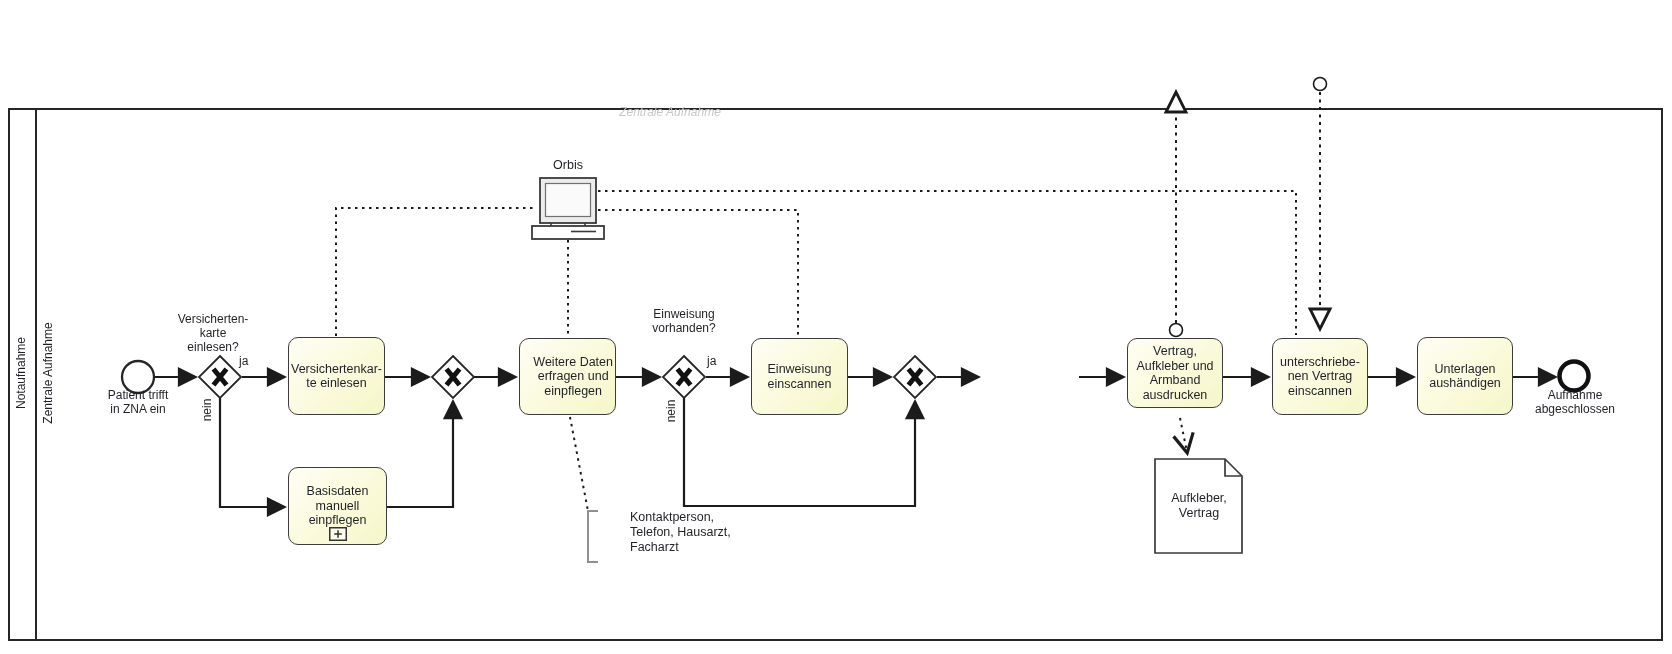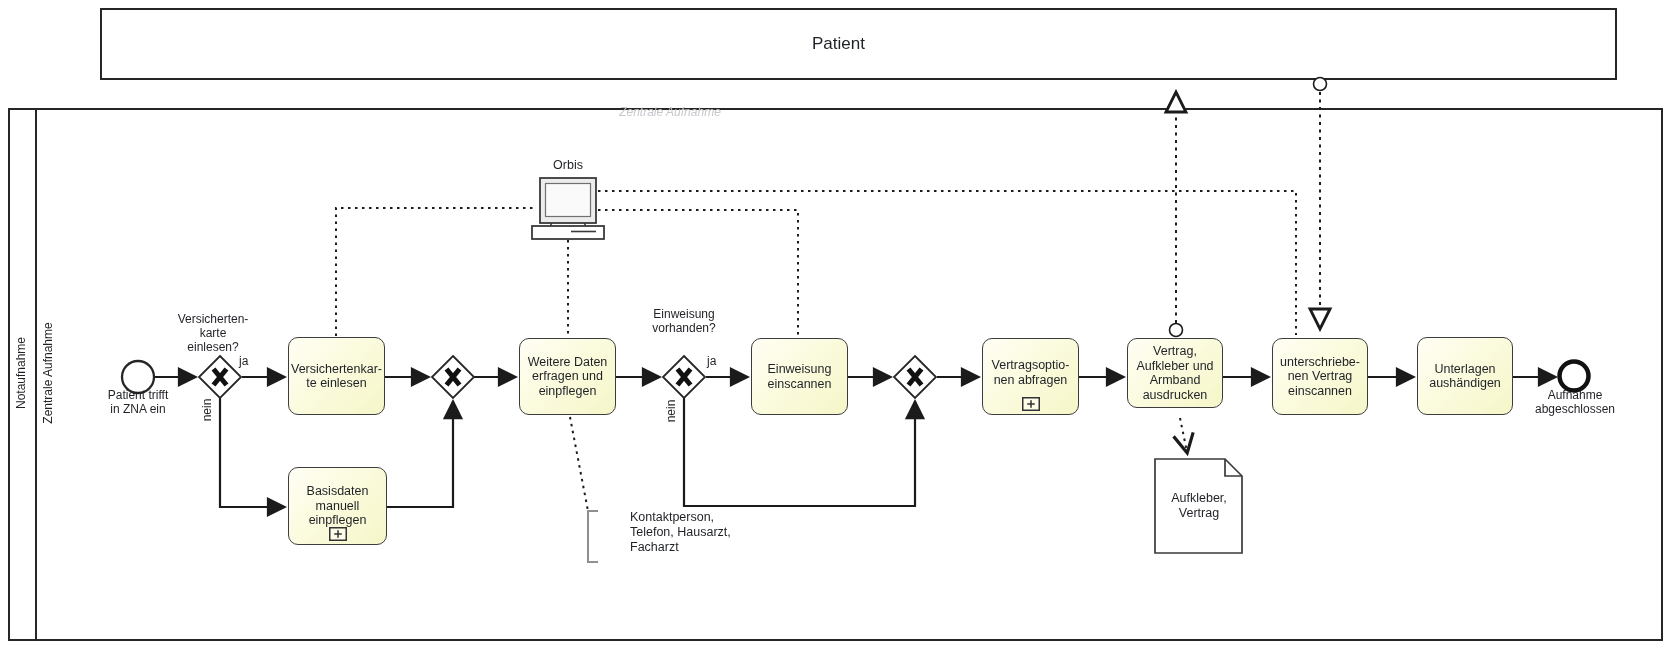--- a/index.html
+++ b/index.html
@@ -25,23 +25,20 @@
   .svg-layer{position:absolute;left:0;top:0;pointer-events:none;}
   .doc-text{position:absolute;display:flex;align-items:center;justify-content:center;
     text-align:center;font-size:12.5px;line-height:1.2;white-space:pre-line;}
   .anno-text{position:absolute;font-size:12.5px;line-height:1.18;white-space:pre-line;margin-left:36px;}
 </style>
 </head>
 <body>
 
 <div class="canvas">
 
-  <div class="pool" style="left:100px;top:8px;width:1517px;height:72px;">
-    <div class="pool-title" style="transform:translateX(-20px);">Patient</div>
-  </div>
 
   <div class="pool" style="left:8px;top:108px;width:1655px;height:533px;">
     <div class="band-divider" style="left:25px;"></div>
   </div>
   <div class="vlabel" style="left:-129px;top:366px;width:300px;">Notaufnahme</div>
   <div class="vlabel" style="left:-102px;top:366px;width:300px;">Zentrale Aufnahme</div>
 
   <div class="watermark" style="left:575px;top:105px;width:190px;color:#c7c7cd;">Zentrale Aufnahme</div>
 
   <svg class="svg-layer" width="1672" height="654" viewBox="0 0 1672 654">
@@ -139,41 +136,31 @@
 manuell
 einpflegen</span>
     <span class="submarker">
       <svg width="18" height="14">
           <rect x="0.75" y="0.75" width="16.5" height="12.5" fill="#fdfde9" stroke="#333" stroke-width="1.5"></rect>
           <path d="M9,3.2 V10.8 M5.2,7 H12.8" stroke="#333" stroke-width="1.5"></path>
         </svg>
     </span>
   </div>
 
-  <div class="task" style="left:519px;top:338px;width:97px;height:77px;">
+  <div class="task" style="left:519px;top:338px;width:97px;height:77px;justify-content:flex-end;">
     <span>Weitere Daten
 erfragen und
 einpflegen</span>
   </div>
 
   <div class="task" style="left:751px;top:338px;width:97px;height:77px;">
     <span>Einweisung
 einscannen</span>
   </div>
 
-  <div class="task" style="left:982px;top:338px;width:97px;height:77px;">
-    <span style="transform:translateY(-4px);">Vertragsoptio-
-nen abfragen</span>
-    <span class="submarker">
-      <svg width="18" height="14">
-          <rect x="0.75" y="0.75" width="16.5" height="12.5" fill="#fdfde9" stroke="#333" stroke-width="1.5"></rect>
-          <path d="M9,3.2 V10.8 M5.2,7 H12.8" stroke="#333" stroke-width="1.5"></path>
-        </svg>
-    </span>
-  </div>
 
   <div class="task" style="left:1127px;top:338px;width:96px;height:70px;">
     <span>Vertrag,
 Aufkleber und
 Armband
 ausdrucken</span>
   </div>
 
   <div class="task" style="left:1272px;top:338px;width:96px;height:77px;">
     <span>unterschriebe-

